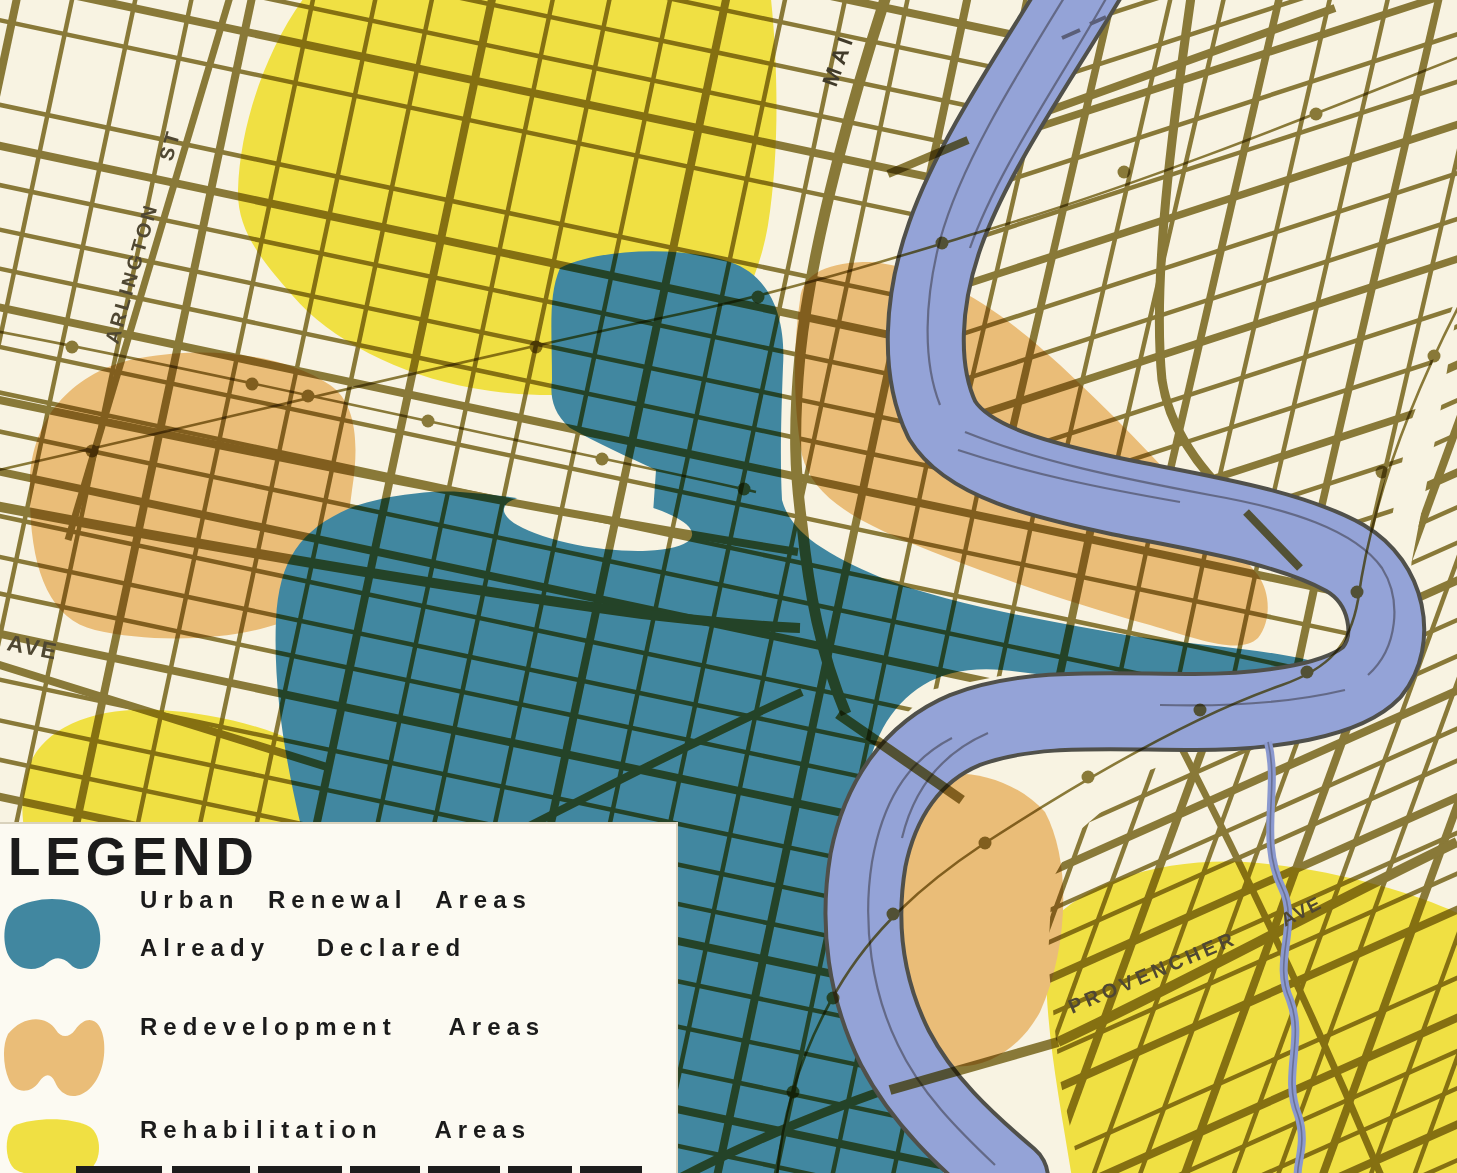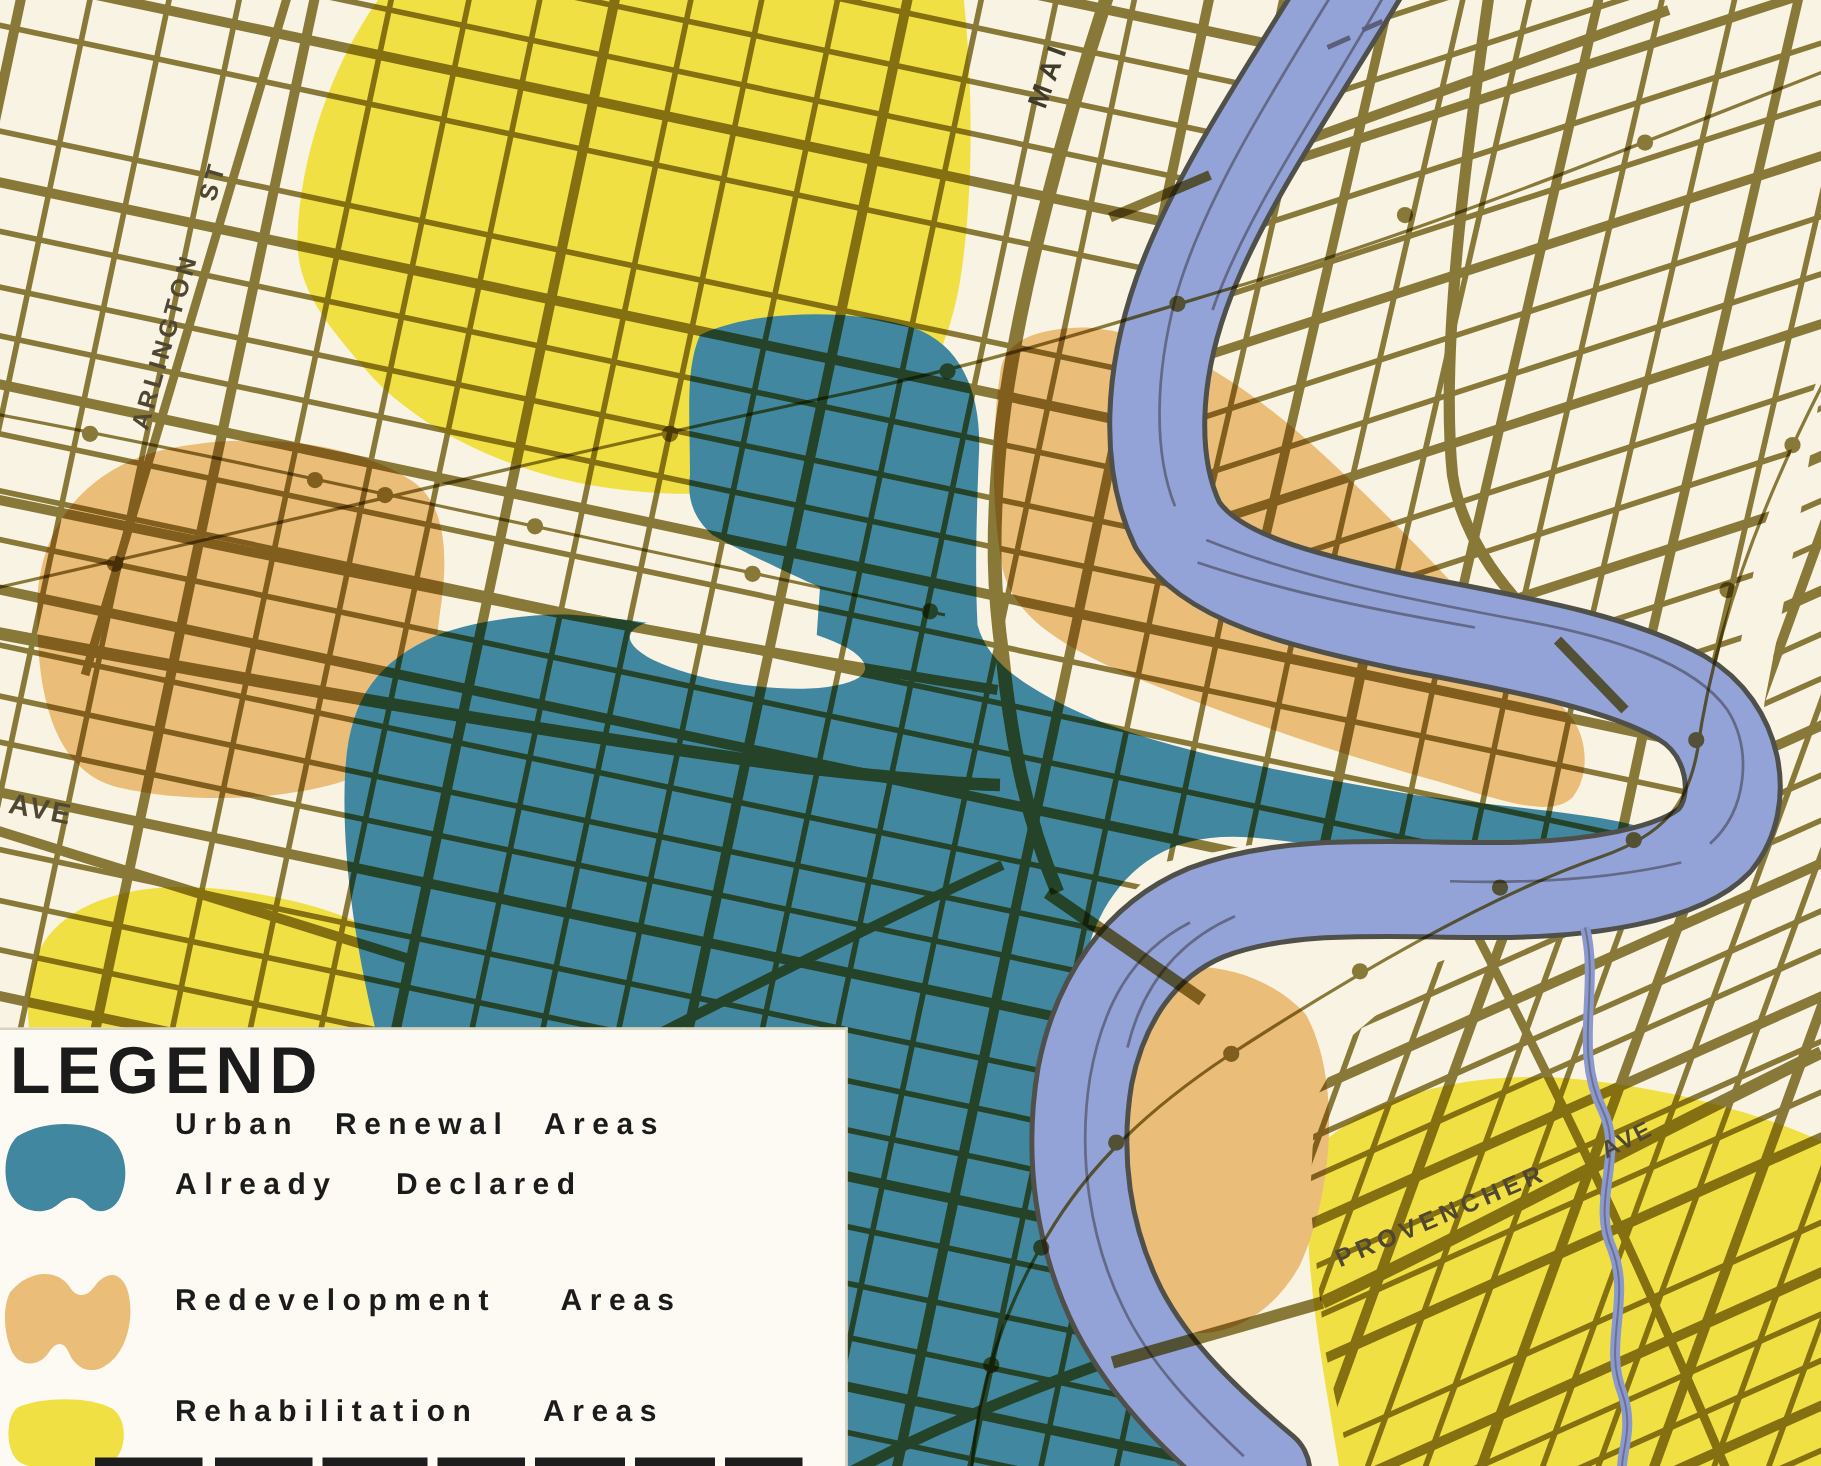--- a/index.html
+++ b/index.html
@@ -24,21 +24,21 @@
   .slabel{fill:var(--slabel);font-weight:bold;}
   
   .legend{position:absolute;left:0;top:822px;width:676px;height:351px;
           background:var(--legendbg);border-top:2px solid #d9d2bd;border-right:2px solid #d9d2bd;
           color:var(--legendtext);}
   .legend-title{position:absolute;left:8px;top:2px;font-size:53px;font-weight:bold;
                 letter-spacing:5px;color:var(--legendtext);}
   .swatches{position:absolute;left:0;top:0;width:110px;height:353px;}
   .li{position:absolute;left:140px;font-size:24px;font-weight:bold;letter-spacing:6px;
       white-space:nowrap;color:var(--legendtext);}
-  .l1{top:62px;}  .l2{top:110px;}  .l3{top:203px;text-align:right;}  .l4{top:292px;}
+  .l1{top:62px;}  .l2{top:110px;}  .l3{top:189px;text-align:right;}  .l4{top:292px;}
   .ws1{word-spacing:16px;} .ws2{word-spacing:34px;} .ws3{word-spacing:40px;}
   .cutrow{position:absolute;left:0;top:342px;width:676px;height:9px;}
   .cutrow span{position:absolute;top:0;height:9px;background:#1d1d1d;display:block;}
 </style>
 </head>
 <body>
 
 <div class="stage">
 
   <svg class="map" viewBox="0 0 1457 1173" xmlns="http://www.w3.org/2000/svg">

